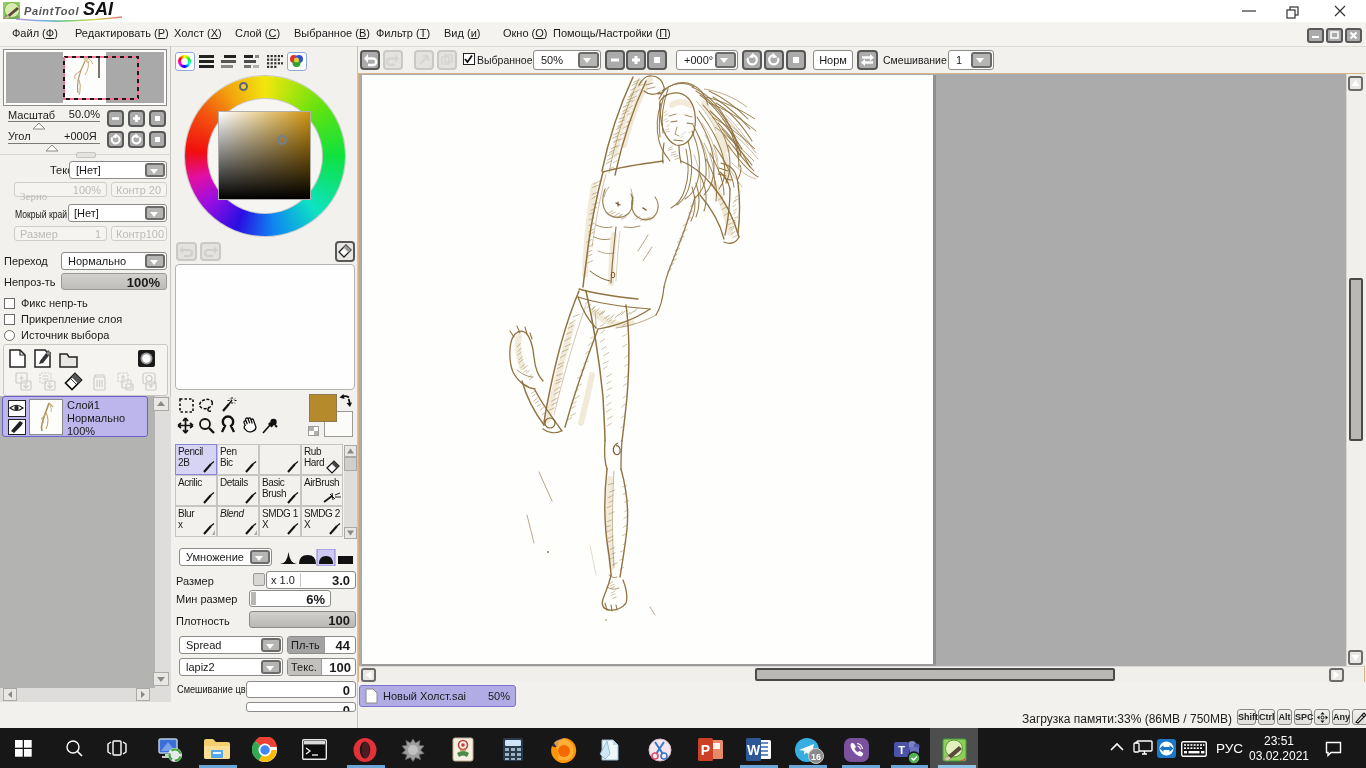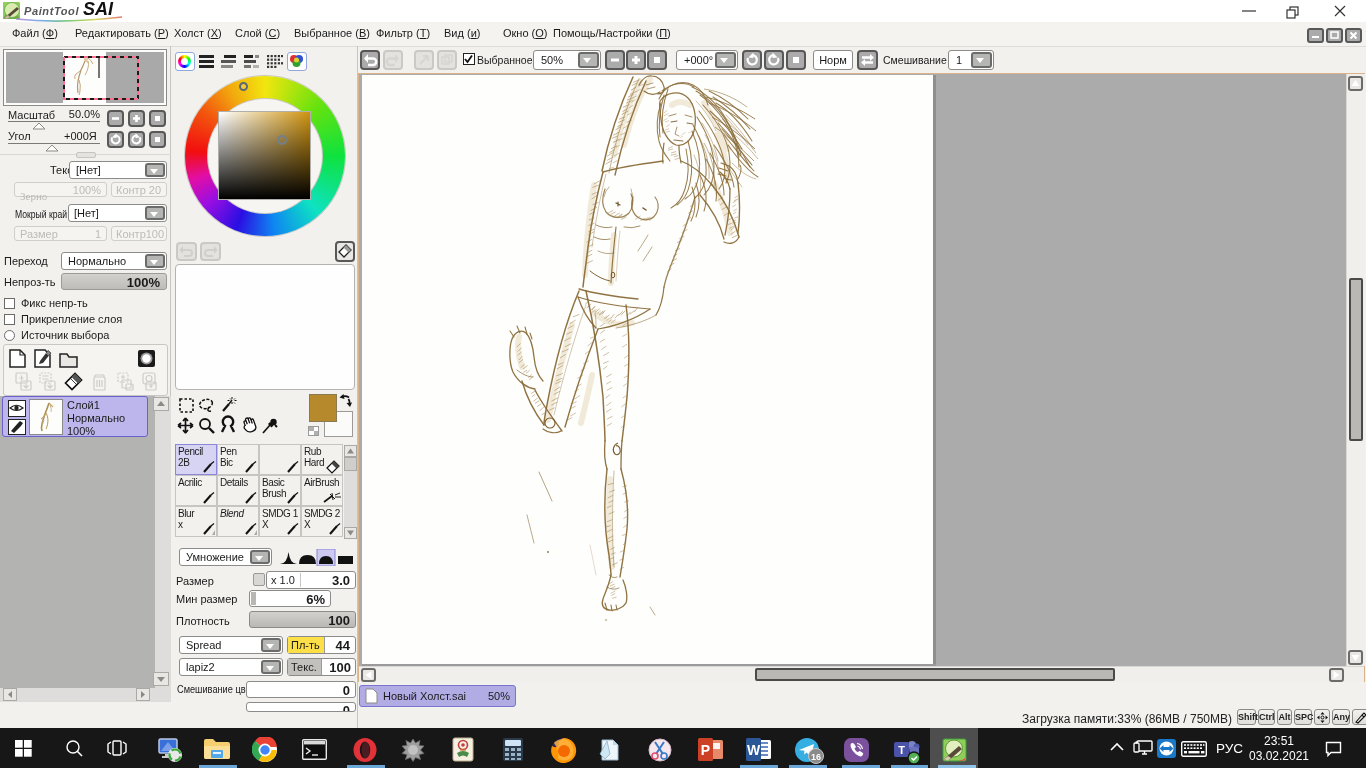--- a/index.html
+++ b/index.html
@@ -501,21 +501,21 @@
     <div class="lbl" style="left:5px;top:569px;">Плотность</div>
     <div class="abs" style="left:78px;top:565px;width:107px;height:17px;border:1px solid #8b8b89;border-radius:3px;background:linear-gradient(to bottom,#d2d1ce,#b9b8b5);box-sizing:border-box;">
       <span style="position:absolute;right:5px;top:1px;font-weight:bold;font-size:13px;">100</span>
     </div>
 
     <div class="combo" style="left:8px;top:590px;width:104px;height:18px;">
         <span style="position:absolute;left:6px;top:2px;">Spread</span>
         <span class="cbtn"></span>
       </div>
     <div class="abs" style="left:116px;top:590px;width:69px;height:18px;border:1px solid #8b8b89;border-radius:3px;background:#fff;box-sizing:border-box;">
-      <div style="position:absolute;left:0;top:0;bottom:0;width:36px;background:#fde047;border-right:1px solid #9a9a98;">
+      <div style="position:absolute;left:0;top:0;bottom:0;width:36px;background:#a3a3a3;border-right:1px solid #9a9a98;">
           <span style="position:absolute;left:3px;top:2px;font-size:11px;">Пл-ть</span>
         </div>
       <span style="position:absolute;right:5px;top:1px;font-weight:bold;font-size:13px;">44</span>
     </div>
 
     <div class="combo" style="left:8px;top:612px;width:104px;height:18px;">
         <span style="position:absolute;left:6px;top:2px;">lapiz2</span>
         <span class="cbtn"></span>
       </div>
     <div class="abs" style="left:116px;top:612px;width:69px;height:18px;border:1px solid #8b8b89;border-radius:3px;background:#fff;box-sizing:border-box;text-align:center;">

